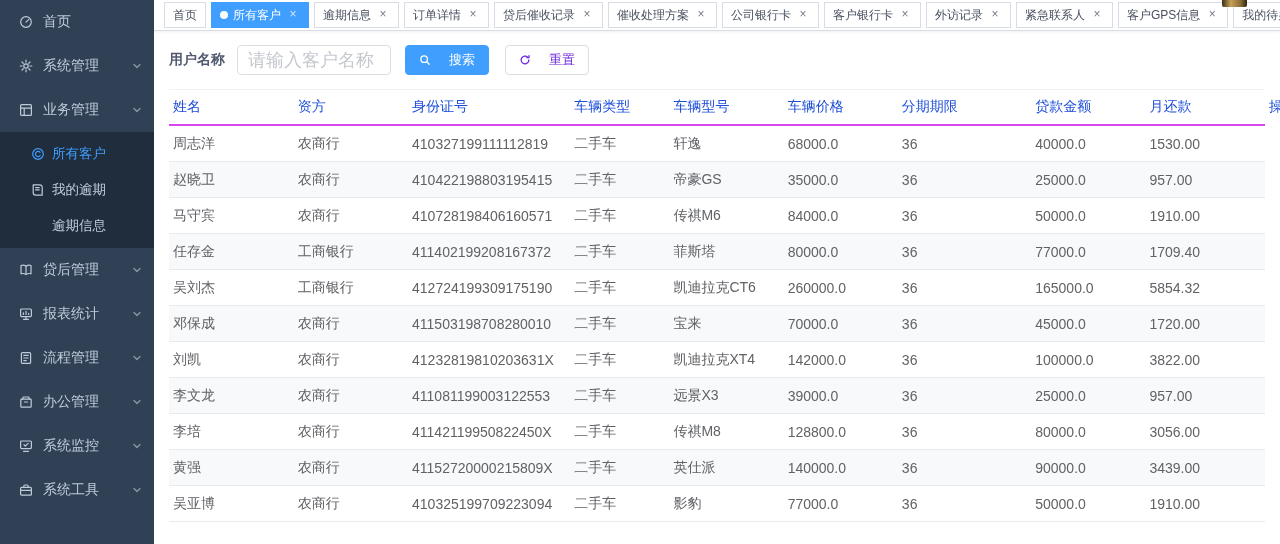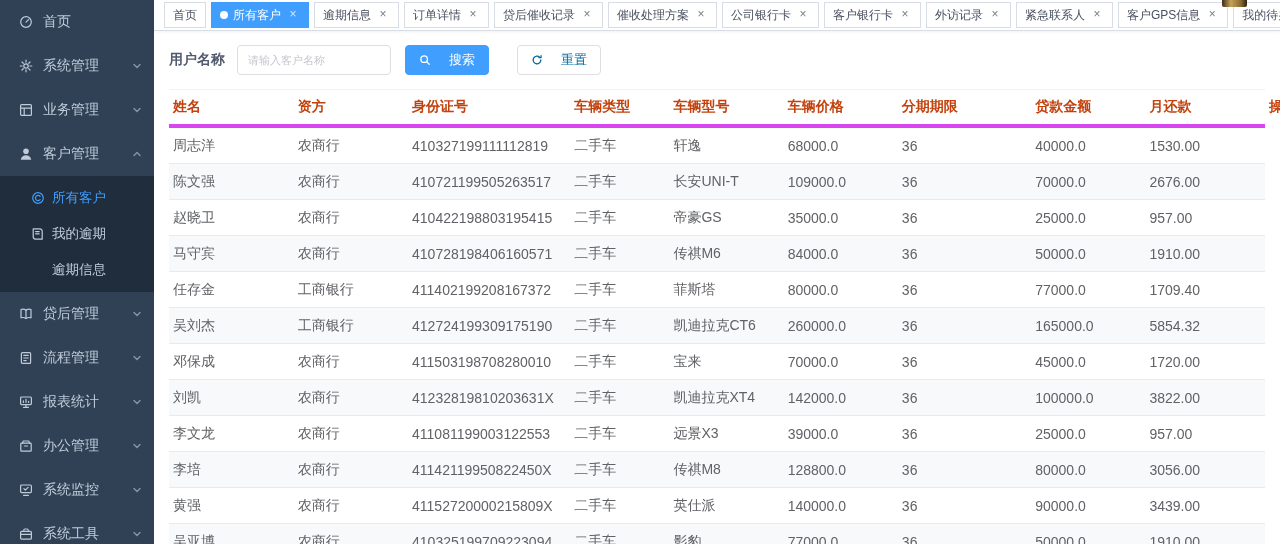--- a/index.html
+++ b/index.html
@@ -26,30 +26,30 @@
   .tab.active{background:#409eff;border-color:#409eff;color:#fff;}
   .tab .dot{width:8px;height:8px;border-radius:50%;background:#fff;margin-right:5px;}
   .tab .tab-close{margin-left:5px;width:14px;height:14px;line-height:13px;text-align:center;border-radius:50%;font-size:12px;color:inherit;opacity:.75;}
   .avatar-frag{position:absolute;top:0;right:33px;width:25px;height:7px;z-index:5;background:linear-gradient(90deg,#3a2e16,#c6a158 35%,#8a6b33 75%,#2c2413);border-radius:0 0 2px 2px;}
 
   .content{padding:14px 15px 0 15px;flex:1;overflow:hidden;}
 
   
   .search-row{display:flex;align-items:center;margin:0 0 14px 0;}
   .s-label{font-weight:700;color:#515a6e;font-size:14px;margin-right:12px;}
-  .s-input{width:132px;height:28px;border:1px solid #dcdee2;border-radius:4px;padding:0 10px;font-size:11px;color:#7f1d1d;outline:none;font-family:inherit;}
+  .s-input{width:132px;height:28px;border:1px solid #dcdee2;border-radius:4px;padding:0 10px;font-size:18px;color:#7f1d1d;outline:none;font-family:inherit;}
   .s-input::placeholder{color:#c5c8ce;}
   .btn{height:30px;box-sizing:border-box;display:inline-flex;align-items:center;gap:18px;border-radius:4px;font-size:13px;padding:0 13px;cursor:pointer;font-family:inherit;}
   .btn-primary{background:#409eff;border:1px solid #409eff;color:#fff;margin-left:14px;}
-  .btn-plain{background:#fff;border:1px solid #dcdee2;color:#0369a1;margin-left:28px;}
+  .btn-plain{background:#fff;border:1px solid #dcdee2;color:#6d28d9;margin-left:16px;}
   .btn .btn-ico{display:inline-flex;}
 
   
   table.grid{width:100%;border-collapse:collapse;font-size:14px;color:#606266;table-layout:fixed;}
-  table.grid th{ text-align:left;font-weight:700;color:#c2410c;padding:8px 4px;border-bottom:4px solid #d946ef;border-top:1px solid #f0f2f5;white-space:nowrap;}
+  table.grid th{ text-align:left;font-weight:400;color:#1d4ed8;padding:8px 4px;border-bottom:2px solid #d946ef;border-top:1px solid #f0f2f5;white-space:nowrap;}
   table.grid td{padding:0 4px;height:35px;border-bottom:1px solid #e8eaec;white-space:nowrap;overflow:hidden;}
   table.grid tbody tr:nth-child(even){background:#f8f9fb;}
   table.grid th:nth-child(1),table.grid td:nth-child(1){width:11%;}
   table.grid th:nth-child(2),table.grid td:nth-child(2){width:10%;}
   table.grid th:nth-child(3),table.grid td:nth-child(3){width:14.5%;}
   table.grid th:nth-child(4),table.grid td:nth-child(4){width:8.6%;}
   table.grid th:nth-child(5),table.grid td:nth-child(5){width:10%;}
   table.grid th:nth-child(6),table.grid td:nth-child(6){width:10%;}
   table.grid th:nth-child(7),table.grid td:nth-child(7){width:11.8%;}
   table.grid th:nth-child(8),table.grid td:nth-child(8){width:10%;}
@@ -92,34 +92,20 @@
               <path d="M1.6 5.2h10.8M5.2 5.2v7.2"></path>
             </svg>
           </span>
           <span class="mi-label">业务管理</span>
           <span class="chev ">
             <svg viewBox="0 0 10 10" width="10" height="10" fill="none" stroke="currentColor" stroke-width="1.4" stroke-linecap="round" stroke-linejoin="round">
               <path d="M2 3.5l3 3 3-3"></path>
             </svg>
           </span>
         </div>
-        <div class="menu-item ">
-          <span class="mi-icon">
-            <svg viewBox="0 0 14 14" width="14" height="14" fill="currentColor">
-              <circle cx="7" cy="4.3" r="2.8"></circle>
-              <path d="M1.8 12.8c.3-3 2.5-4.6 5.2-4.6s4.9 1.6 5.2 4.6z"></path>
-            </svg>
-          </span>
-          <span class="mi-label">客户管理</span>
-          <span class="chev up">
-            <svg viewBox="0 0 10 10" width="10" height="10" fill="none" stroke="currentColor" stroke-width="1.4" stroke-linecap="round" stroke-linejoin="round">
-              <path d="M2 3.5l3 3 3-3"></path>
-            </svg>
-          </span>
-        </div>
         <div class="submenu">
           <div class="menu-item active">
             <span class="mi-icon">
               <svg viewBox="0 0 14 14" width="14" height="14" fill="none" stroke="currentColor" stroke-width="1.2" stroke-linecap="round" stroke-linejoin="round">
                 <circle cx="7" cy="7" r="5.3"></circle>
                 <path d="M9.1 5.4a2.6 2.6 0 1 0 0 3.2"></path>
               </svg>
             </span>
             <span class="mi-label">所有客户</span>
           </div>
@@ -147,39 +133,39 @@
           <span class="mi-label">贷后管理</span>
           <span class="chev ">
             <svg viewBox="0 0 10 10" width="10" height="10" fill="none" stroke="currentColor" stroke-width="1.4" stroke-linecap="round" stroke-linejoin="round">
               <path d="M2 3.5l3 3 3-3"></path>
             </svg>
           </span>
         </div>
         <div class="menu-item ">
           <span class="mi-icon">
             <svg viewBox="0 0 14 14" width="14" height="14" fill="none" stroke="currentColor" stroke-width="1.2" stroke-linecap="round" stroke-linejoin="round">
+              <rect x="1.6" y="2" width="10.8" height="7.6" rx="1"></rect>
+              <path d="M4.6 12.4h4.8M7 9.6v2.8M4.4 7.4V5.8M7 7.4V4.4M9.6 7.4V6.4"></path>
+            </svg>
+          </span>
+          <span class="mi-label">报表统计</span>
+          <span class="chev ">
+            <svg viewBox="0 0 10 10" width="10" height="10" fill="none" stroke="currentColor" stroke-width="1.4" stroke-linecap="round" stroke-linejoin="round">
+              <path d="M2 3.5l3 3 3-3"></path>
+            </svg>
+          </span>
+        </div>
+        <div class="menu-item ">
+          <span class="mi-icon">
+            <svg viewBox="0 0 14 14" width="14" height="14" fill="none" stroke="currentColor" stroke-width="1.2" stroke-linecap="round" stroke-linejoin="round">
               <rect x="2.4" y="1.6" width="9.2" height="10.8" rx="1"></rect>
               <path d="M4.8 4.4h4.4M4.8 7h4.4M4.8 9.6h2.4"></path>
             </svg>
           </span>
           <span class="mi-label">流程管理</span>
-          <span class="chev ">
-            <svg viewBox="0 0 10 10" width="10" height="10" fill="none" stroke="currentColor" stroke-width="1.4" stroke-linecap="round" stroke-linejoin="round">
-              <path d="M2 3.5l3 3 3-3"></path>
-            </svg>
-          </span>
-        </div>
-        <div class="menu-item ">
-          <span class="mi-icon">
-            <svg viewBox="0 0 14 14" width="14" height="14" fill="none" stroke="currentColor" stroke-width="1.2" stroke-linecap="round" stroke-linejoin="round">
-              <rect x="1.6" y="2" width="10.8" height="7.6" rx="1"></rect>
-              <path d="M4.6 12.4h4.8M7 9.6v2.8M4.4 7.4V5.8M7 7.4V4.4M9.6 7.4V6.4"></path>
-            </svg>
-          </span>
-          <span class="mi-label">报表统计</span>
           <span class="chev ">
             <svg viewBox="0 0 10 10" width="10" height="10" fill="none" stroke="currentColor" stroke-width="1.4" stroke-linecap="round" stroke-linejoin="round">
               <path d="M2 3.5l3 3 3-3"></path>
             </svg>
           </span>
         </div>
         <div class="menu-item ">
           <span class="mi-icon">
             <svg viewBox="0 0 14 14" width="14" height="14" fill="none" stroke="currentColor" stroke-width="1.2" stroke-linecap="round" stroke-linejoin="round">
               <rect x="1.8" y="4.2" width="10.4" height="8" rx="0.8"></rect>
@@ -321,32 +307,20 @@
               <td>410327199111112819</td>
               <td>二手车</td>
               <td>轩逸</td>
               <td>68000.0</td>
               <td>36</td>
               <td>40000.0</td>
               <td>1530.00</td>
               <td></td>
             </tr>
             <tr>
-              <td>陈文强</td>
-              <td>农商行</td>
-              <td>410721199505263517</td>
-              <td>二手车</td>
-              <td>长安UNI-T</td>
-              <td>109000.0</td>
-              <td>36</td>
-              <td>70000.0</td>
-              <td>2676.00</td>
-              <td></td>
-            </tr>
-            <tr>
               <td>赵晓卫</td>
               <td>农商行</td>
               <td>410422198803195415</td>
               <td>二手车</td>
               <td>帝豪GS</td>
               <td>35000.0</td>
               <td>36</td>
               <td>25000.0</td>
               <td>957.00</td>
               <td></td>

